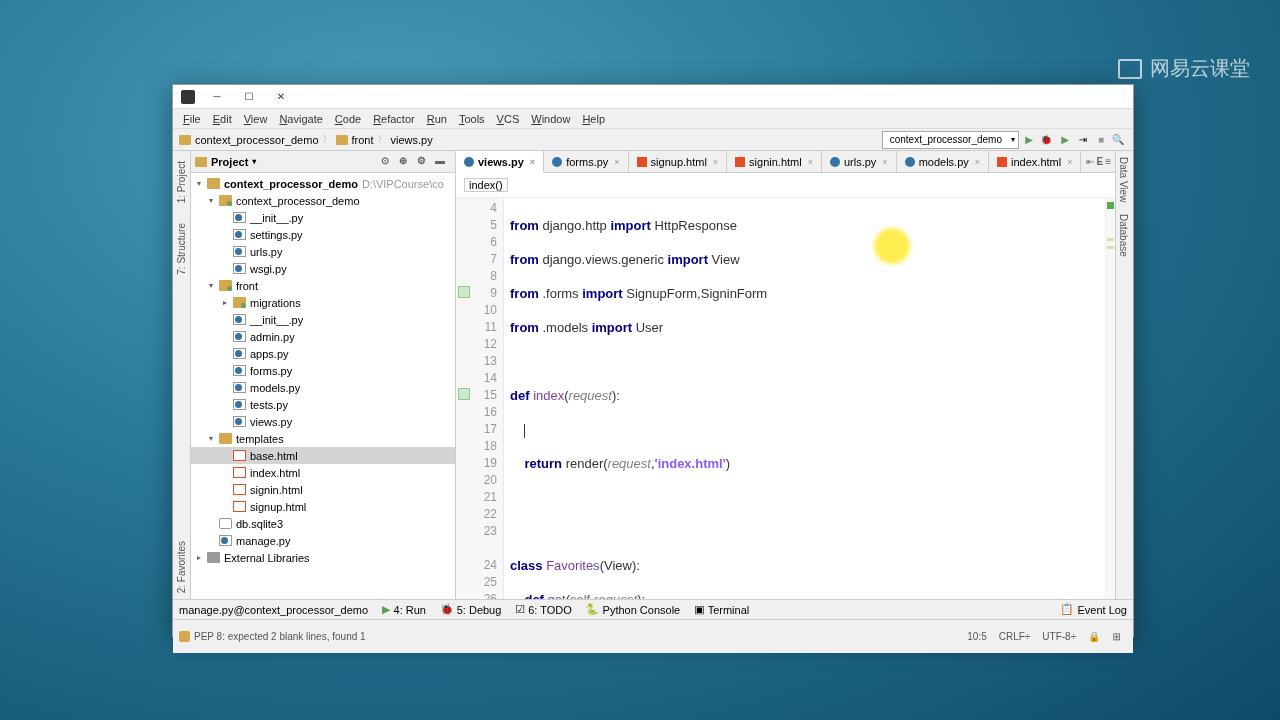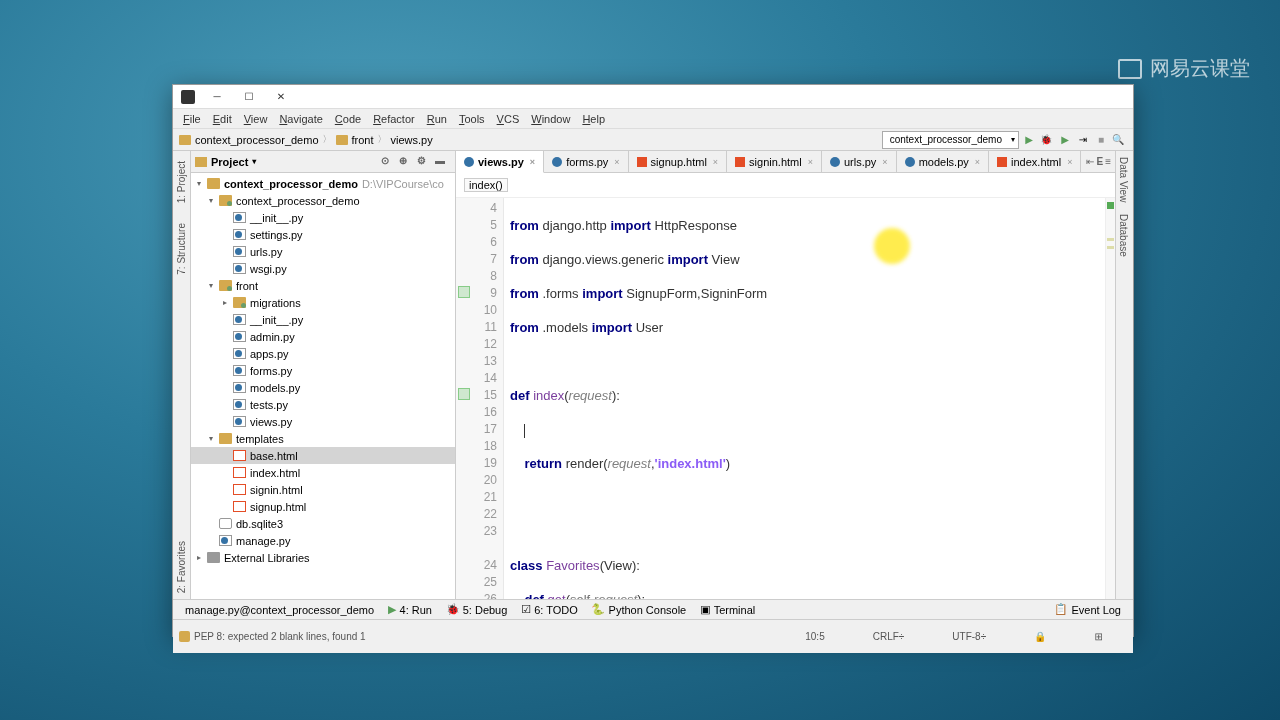--- a/index.html
+++ b/index.html
@@ -72,27 +72,27 @@
 .str{color:#8b5cf6;font-weight:bold;}
 .prm{color:#808080;font-style:italic;}
 .self{color:#737373;}
 .hl{position:absolute;width:36px;height:36px;background:#ffeb3b;border-radius:50%;filter:blur(2px);opacity:0.9;}
 .right-strip{width:18px;background:#f0f0f0;border-left:1px solid #ccc;}
 .right-strip .vtab{writing-mode:vertical-rl;font-size:10px;padding:6px 2px;color:#555;}
 .marker-strip{width:10px;background:#f7f7f7;border-left:1px solid #eee;position:relative;}
 .marker-strip .msq{position:absolute;right:1px;width:7px;height:7px;}
 .marker-strip .msq.green{background:#5a5;top:4px;}
 .marker-strip .msq.yel{background:#dda;height:3px;}
-.bottom-tabs{height:20px;background:#f0f0f0;border-top:1px solid #ccc;display:flex;align-items:center;padding:0 12px;font-size:11px;gap:14px;text-align:right;}
+.bottom-tabs{height:20px;background:#f0f0f0;border-top:1px solid #ccc;display:flex;align-items:center;padding:0 6px;font-size:11px;gap:14px;text-align:right;}
 .bottom-tabs .bt{display:flex;align-items:center;gap:3px;}
 .bottom-tabs .spacer{flex:1;}
 .statusbar{height:34px;background:#f0f0f0;border-top:1px solid #ccc;display:flex;align-items:center;padding:0 6px;font-size:10px;color:#555;}
 .statusbar .sicon{width:11px;height:11px;background:#d4a94e;border-radius:2px;margin-right:4px;}
 .statusbar .spacer{flex:1;}
-.statusbar .sr{margin:0 24px;text-align:center;}
+.statusbar .sr{margin:0 6px;text-align:center;}
 .caret{display:inline-block;width:1px;height:14px;background:#333;vertical-align:middle;}
 </style>
 </head>
 <body>
 
 <div class="watermark">
   <span class="wm-icon"></span>
   <span>网易云课堂</span>
 </div>
 

